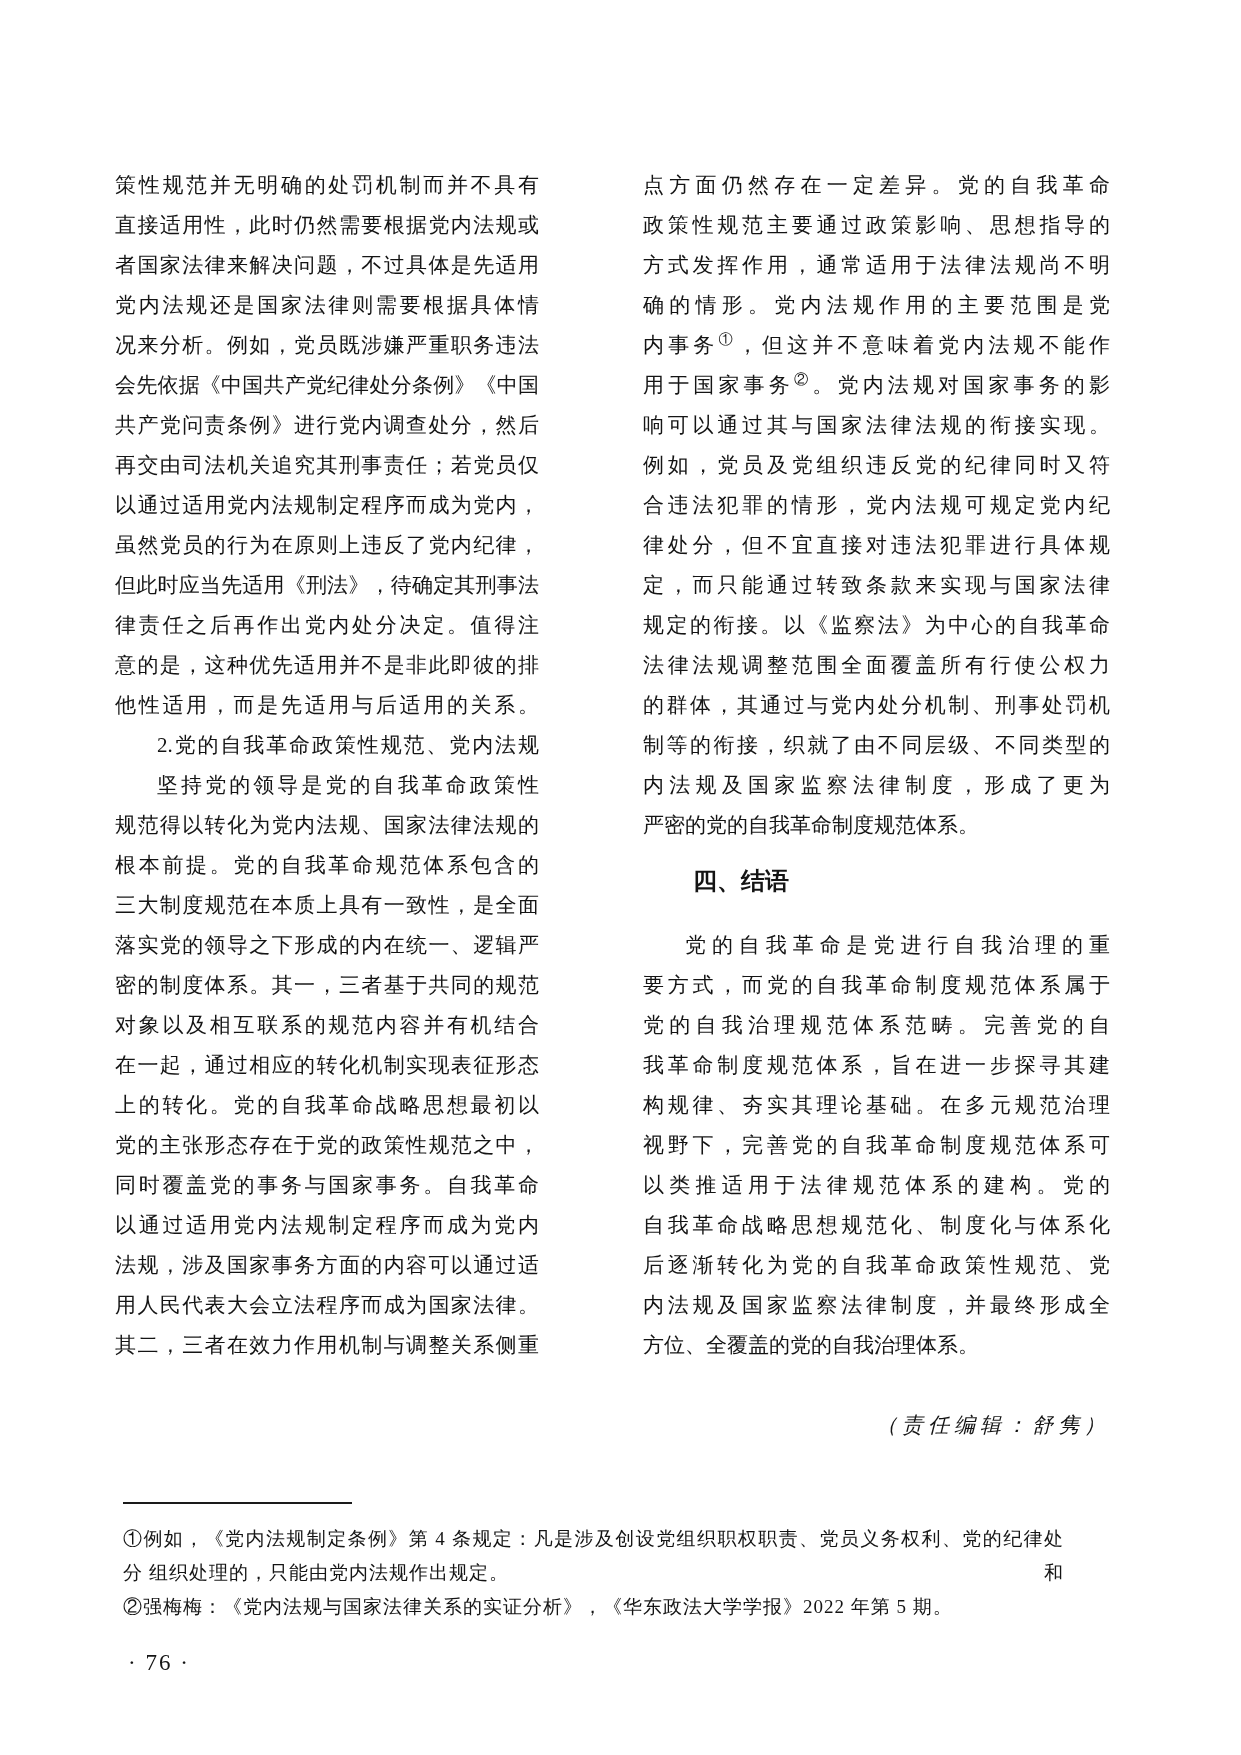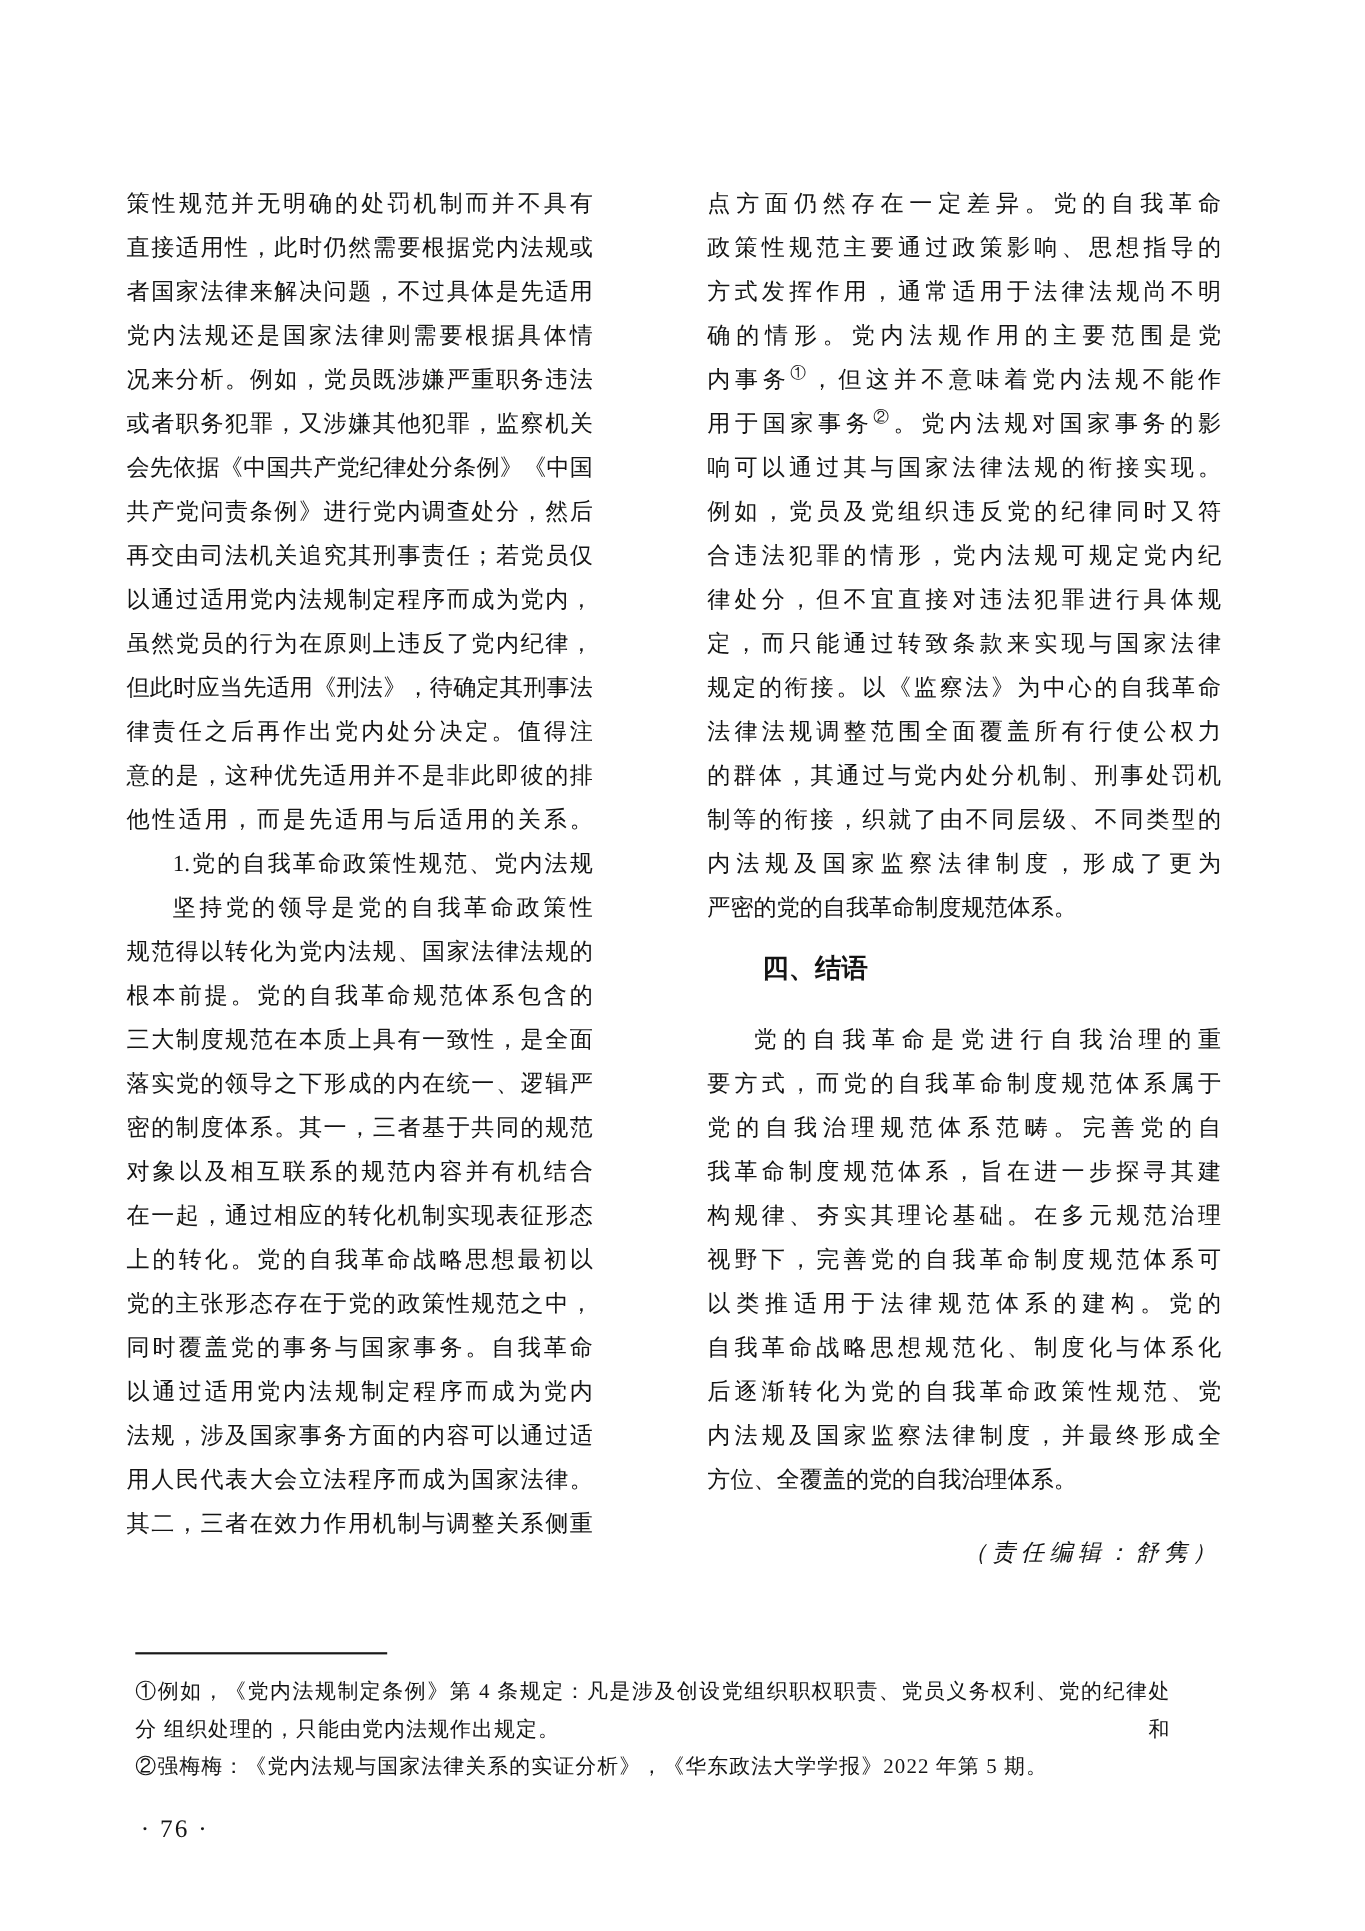--- a/index.html
+++ b/index.html
@@ -28,21 +28,21 @@
   .sup{font-size:0.68em;vertical-align:super;line-height:0;}
   .section-heading{
     font-family:"Liberation Sans","DejaVu Sans",sans-serif;
     font-weight:bold;
     font-size:24px;
     height:40px;line-height:40px;
     margin-top:16px;margin-bottom:24px;
     padding-left:50px;
   }
   .editor-note{
-    margin-top:26px;
+    margin-top:40px;
     height:40px;line-height:40px;
     font-size:21px;
     font-style:italic;
     text-align:right;
     letter-spacing:5px;
   }
   .footnote-rule{
     position:absolute;left:123px;top:1502px;
     width:229px;height:2px;background:#1a1a1a;
   }
@@ -66,33 +66,32 @@
 
   <div class="columns">
 
     <div class="col col-left">
       <div>
           <div class="line j">策性规范并无明确的处罚机制而并不具有</div>
           <div class="line j">直接适用性，此时仍然需要根据党内法规或</div>
           <div class="line j">者国家法律来解决问题，不过具体是先适用</div>
           <div class="line j">党内法规还是国家法律则需要根据具体情</div>
           <div class="line j">况来分析。例如，党员既涉嫌严重职务违法</div>
-          <div class="line j">或者职务犯罪，又涉嫌其他犯罪，监察机关</div>
           <div class="line j">会先依据《中国共产党纪律处分条例》《中国</div>
           <div class="line j">共产党问责条例》进行党内调查处分，然后</div>
           <div class="line j">再交由司法机关追究其刑事责任；若党员仅</div>
           <div class="line j">以通过适用党内法规制定程序而成为党内，</div>
           <div class="line j">虽然党员的行为在原则上违反了党内纪律，</div>
           <div class="line j">但此时应当先适用《刑法》，待确定其刑事法</div>
           <div class="line j">律责任之后再作出党内处分决定。值得注</div>
           <div class="line j">意的是，这种优先适用并不是非此即彼的排</div>
           <div class="line j">他性适用，而是先适用与后适用的关系。</div>
         </div>
       <div>
-          <div class="line j ind">1.党的自我革命政策性规范、党内法规</div>
+          <div class="line j ind">2.党的自我革命政策性规范、党内法规</div>
         </div>
       <div>
           <div class="line j ind">坚持党的领导是党的自我革命政策性</div>
           <div class="line j">规范得以转化为党内法规、国家法律法规的</div>
           <div class="line j">根本前提。党的自我革命规范体系包含的</div>
           <div class="line j">三大制度规范在本质上具有一致性，是全面</div>
           <div class="line j">落实党的领导之下形成的内在统一、逻辑严</div>
           <div class="line j">密的制度体系。其一，三者基于共同的规范</div>
           <div class="line j">对象以及相互联系的规范内容并有机结合</div>
           <div class="line j">在一起，通过相应的转化机制实现表征形态</div>

